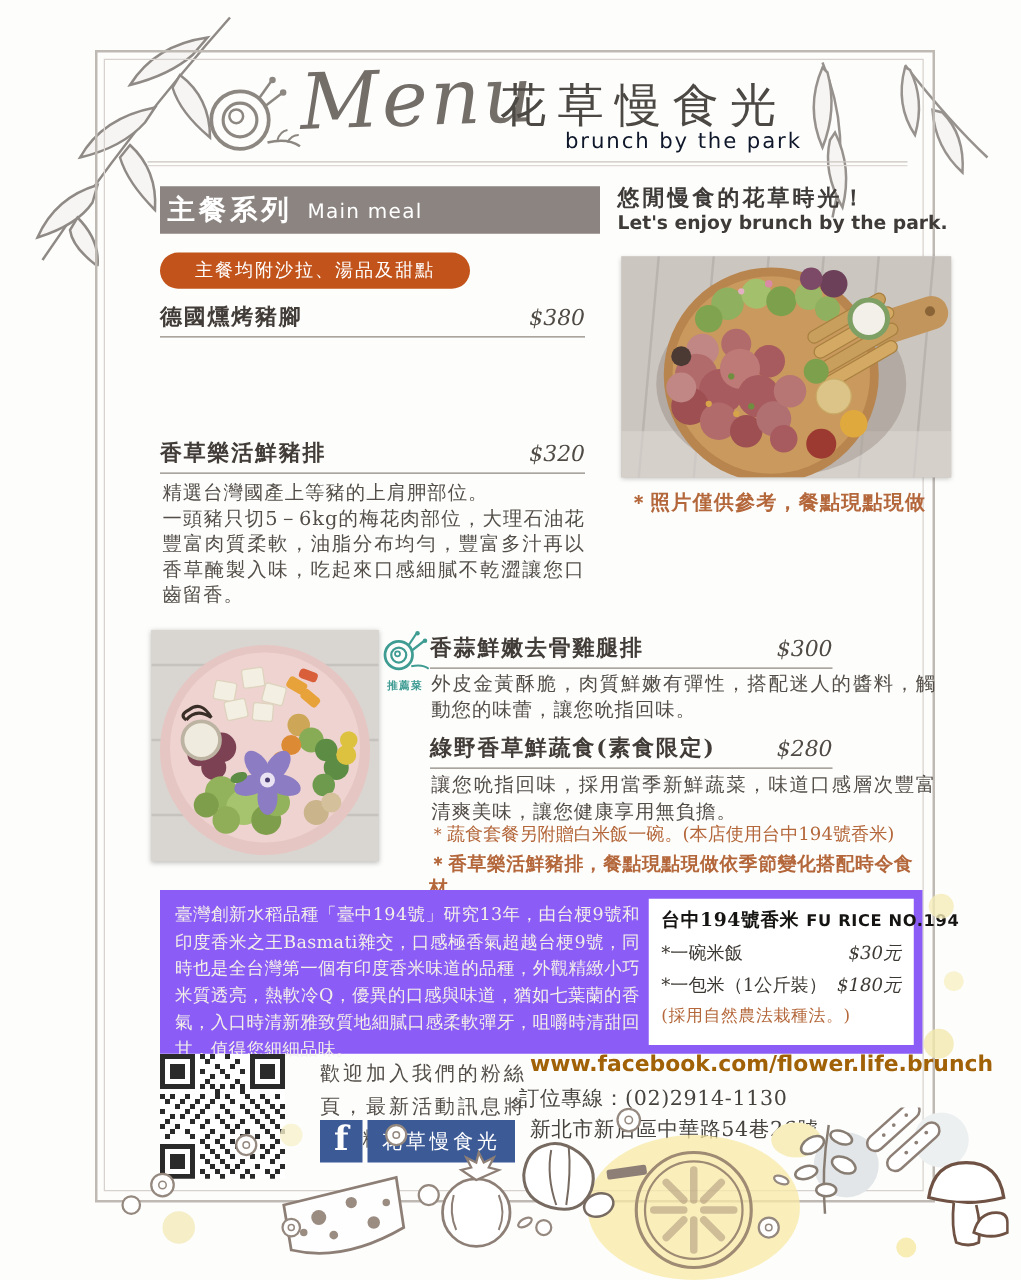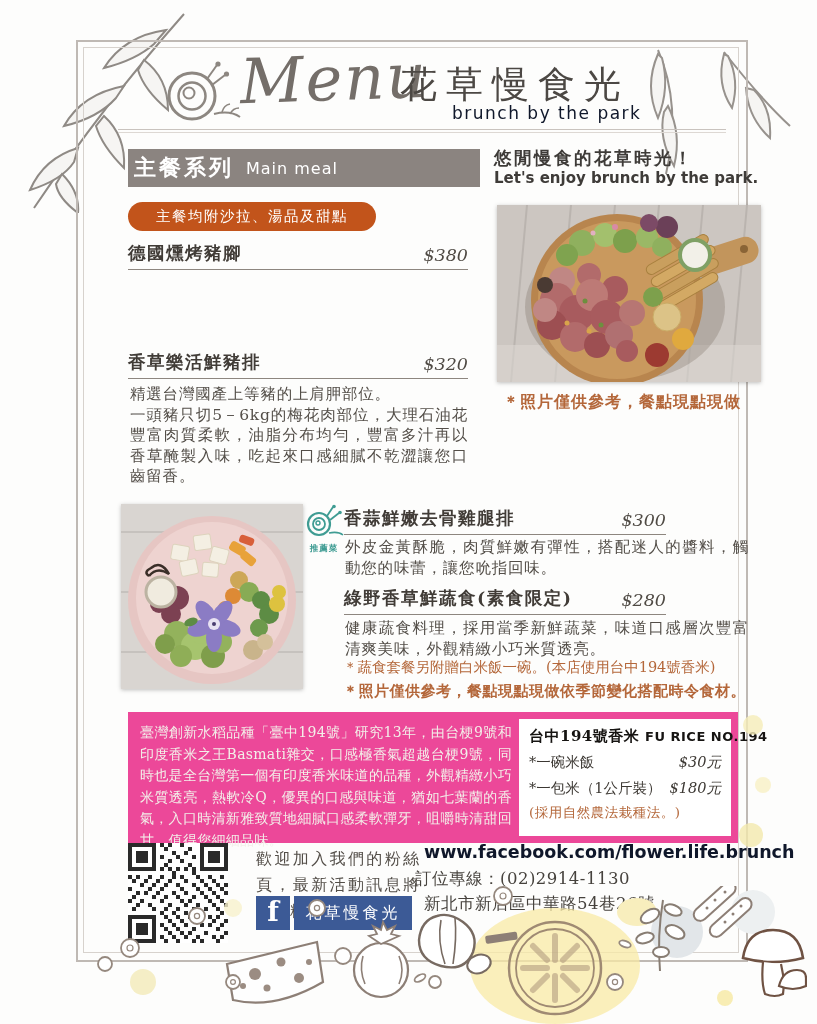--- a/index.html
+++ b/index.html
@@ -39,40 +39,40 @@
       text-align:justify;}
   .orange{color:#b4673a;}
   .block{display:block;}
   .photo-note{text-align:center;font-size:16px;font-weight:bold;color:#b4673a;
       line-height:23px;letter-spacing:1px;}
   .rec-label{display:block;text-align:center;font-size:8.5px;color:#3f9c93;
       letter-spacing:1px;font-weight:bold;margin-top:-2px;}
   
   .photo{box-shadow:0 1px 4px rgba(0,0,0,.25);overflow:hidden;background:#cfc9c4;}
   
-  .rice-box{left:128px;top:712px;width:610px;height:131px;background:#ec4899;box-sizing:border-box;
+  .rice-box{left:128px;top:712px;width:610px;height:131px;background:#8b5cf6;box-sizing:border-box;
       padding:10px 12px;}
   .rice-story{margin:0;width:372px;font-size:14px;line-height:21.5px;color:#f3efe9;
       letter-spacing:0.3px;text-align:justify;}
   .rice-card{position:absolute;right:7px;top:7px;width:212px;height:117px;background:#fff;
       box-sizing:border-box;padding:8px 10px;}
   .rice-card-title{font-size:15px;font-weight:bold;color:#161412;letter-spacing:0.5px;white-space:nowrap;}
   .rice-card-title .en{font-family:"DejaVu Sans",sans-serif;font-size:13px;}
   .rice-row{display:flex;justify-content:space-between;margin-top:7px;font-size:14.5px;color:#3c3833;}
   .rice-row .price{font-style:italic;}
   .rice-note{font-size:13.5px;margin-top:6px;letter-spacing:0.5px;}
   
   .fans{left:256px;top:846px;width:164px;font-size:16px;line-height:26px;color:#534e48;
       letter-spacing:1px;text-align:justify;}
   .fb-f{left:256px;top:896px;width:34px;height:34px;background:#3c5a96;color:#fff;
       font-family:"DejaVu Serif",serif;font-weight:bold;font-size:27px;text-align:center;
       line-height:32px;}
   .fb-label{left:294px;top:896px;width:118px;height:34px;background:#3c5a96;color:#fff;
       font-size:16px;letter-spacing:3px;display:flex;align-items:center;justify-content:center;}
-  .url{left:424px;top:842px;font-size:17.5px;font-weight:bold;color:#0f172a;
+  .url{left:424px;top:842px;font-size:17.5px;font-weight:bold;color:#a16207;
       font-family:"DejaVu Sans",sans-serif;}
   .phone{left:415px;top:868px;font-size:16.5px;color:#46423d;letter-spacing:0.5px;}
   .address{left:424px;top:893px;font-size:16.5px;color:#46423d;letter-spacing:0.5px;}
 </style>
 </head>
 <body>
 
 <div class="page">
 
   <svg class="abs" style="left:16px;top:8px;" width="175" height="205" viewBox="0 0 175 205">
@@ -300,24 +300,24 @@
     <span>外皮金黃酥脆，肉質鮮嫩有彈性，搭配迷人的醬料，觸動您的味蕾，讓您吮指回味。</span>
   </p>
 
   <div class="abs" style="left:344px;top:586px;width:322px;">
     <div class="item-head">
       <span class="item-name">綠野香草鮮蔬食(素食限定)</span>
       <span class="item-price">$280</span>
     </div>
   </div>
   <p class="abs item-desc" style="left:345px;top:618px;width:404px;">
-    <span>健康蔬食料理，採用當季新鮮蔬菜，味道口感層次豐富清爽美味，外觀精緻小巧米質透亮。</span>
+    <span>讓您吮指回味，採用當季新鮮蔬菜，味道口感層次豐富清爽美味，讓您健康享用無負擔。</span>
   </p>
   <div class="abs orange" style="left:343px;top:658px;width:412px;font-size:14.5px;">＊蔬食套餐另附贈白米飯一碗。(本店使用台中194號香米)</div>
-  <div class="abs orange" style="left:343px;top:682px;width:412px;font-size:15px;font-weight:bold;letter-spacing:0.5px;">＊照片僅供參考，餐點現點現做依季節變化搭配時令食材。</div>
+  <div class="abs orange" style="left:343px;top:682px;width:412px;font-size:15px;font-weight:bold;letter-spacing:0.5px;">＊香草樂活鮮豬排，餐點現點現做依季節變化搭配時令食材。</div>
 
   <div class="abs rice-box">
     <p class="rice-story">臺灣創新水稻品種「臺中194號」研究13年，由台梗9號和印度香米之王Basmati雜交，口感極香氣超越台梗9號，同時也是全台灣第一個有印度香米味道的品種，外觀精緻小巧米質透亮，熱軟冷Q，優異的口感與味道，猶如七葉蘭的香氣，入口時清新雅致質地細膩口感柔軟彈牙，咀嚼時清甜回甘，值得您細細品味。</p>
     <div class="rice-card">
       <div class="rice-card-title">
         <span>台中194號香米</span>
         <span class="en">FU RICE NO.194</span>
       </div>
       <div class="rice-row">
         <span>*一碗米飯</span>

